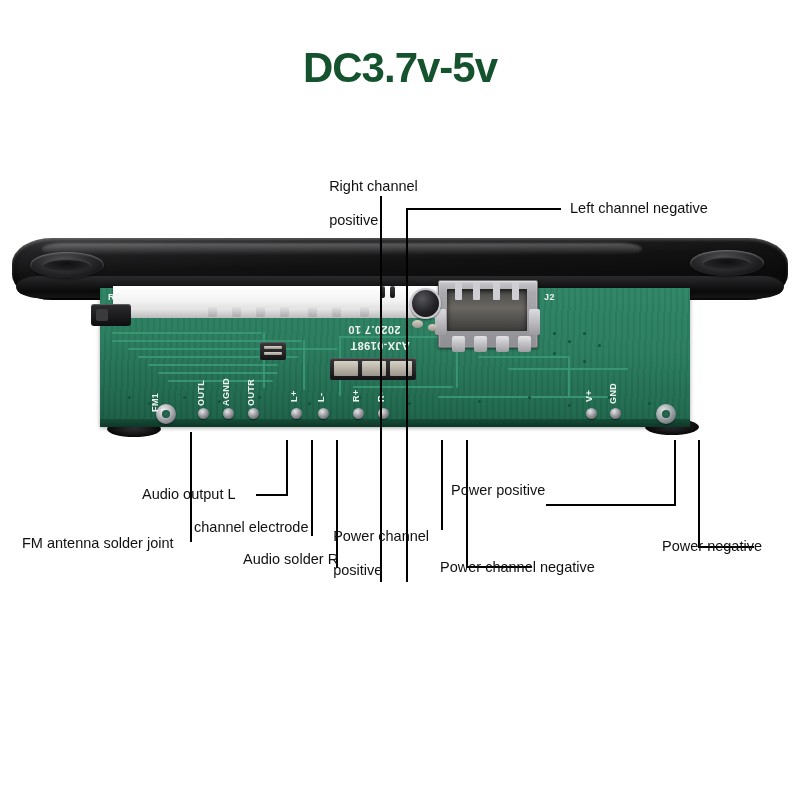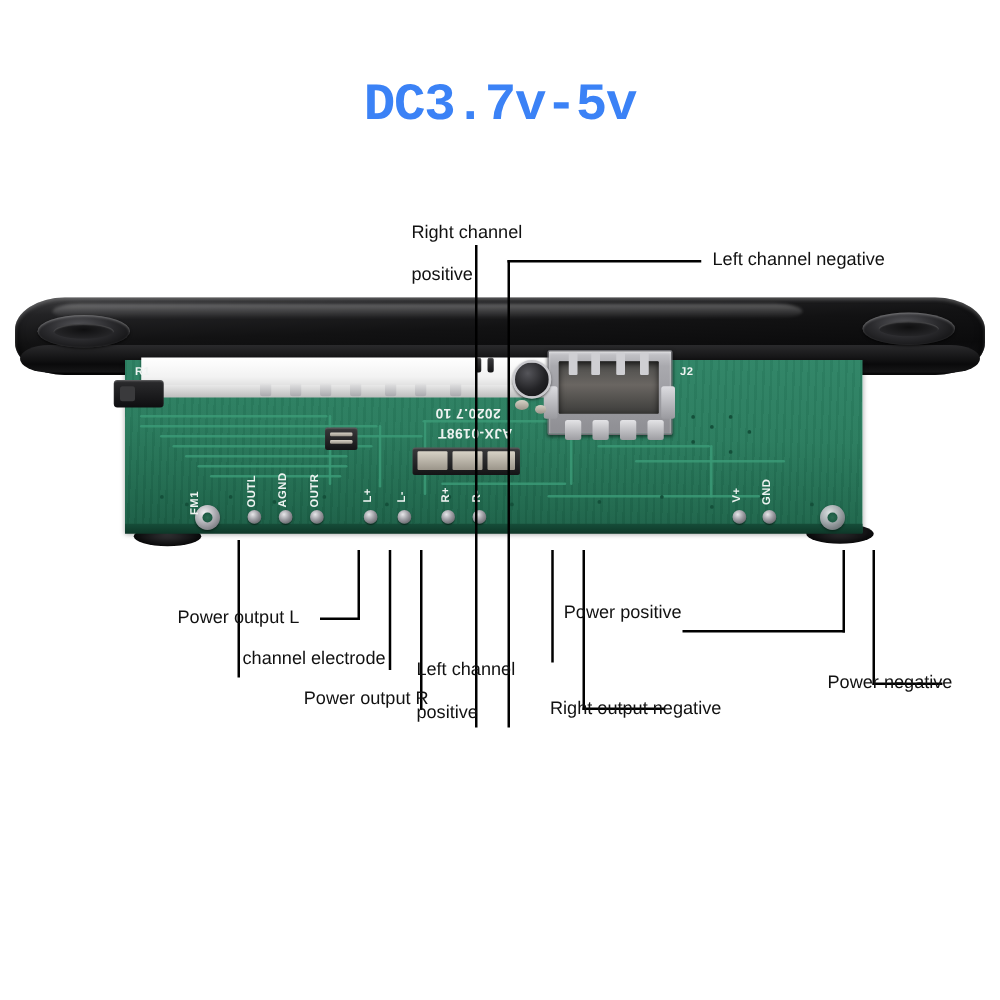--- a/index.html
+++ b/index.html
@@ -2,23 +2,23 @@
 <html><head>
 <meta charset="utf-8">
 <style>
   html,body{margin:0;padding:0;background:#ffffff;}
   body{width:800px;height:800px;position:relative;overflow:hidden;
        font-family:"Liberation Sans","DejaVu Sans",sans-serif;}
 
   #stage{position:absolute;left:0;top:0;width:800px;height:800px;background:#fff;}
 
   
-  .title{position:absolute;left:0;top:60px;width:800px;text-align:center;
-         font-size:42px;font-weight:700;color:#3b82f6;letter-spacing:-1px;
-         font-family:Liberation Mono, monospace;}
+  .title{position:absolute;left:0;top:44px;width:800px;text-align:center;
+         font-size:42px;font-weight:700;color:#14532d;letter-spacing:-1px;
+         font-family:Liberation Sans, sans-serif;}
 
   
   .lbl{position:absolute;font-size:14.5px;color:#111;line-height:17px;white-space:pre;}
 
   
   .ln{position:absolute;background:#000;}
   .lnv{width:2px;}
   .lnh{height:2px;}
 
   
@@ -287,31 +287,32 @@
   <div class="ln lnv" style="left:698px;top:440px;height:108px;"></div>
   <div class="ln lnh" style="left:698px;top:546px;width:56px;"></div>
 
   <div class="lbl" style="left:313px;top:161px;">
     <span>Right channel</span><br>
     <span>positive</span>
   </div>
 
   <div class="lbl" style="left:570px;top:200px;">Left channel negative</div>
 
-  <div class="lbl" style="left:142px;top:486px;">Power output L</div>
+  <div class="lbl" style="left:142px;top:486px;">Audio output L</div>
 
   <div class="lbl" style="left:194px;top:519px;">channel electrode</div>
 
+  <div class="lbl" style="left:22px;top:535px;">FM antenna solder joint</div>
 
   <div class="lbl" style="left:317px;top:511px;">
-    <span>Left channel</span><br>
+    <span>Power channel</span><br>
     <span>positive</span>
   </div>
 
-  <div class="lbl" style="left:243px;top:551px;">Power output R</div>
-
-  <div class="lbl" style="left:440px;top:559px;">Right output negative</div>
+  <div class="lbl" style="left:243px;top:551px;">Audio solder R</div>
+
+  <div class="lbl" style="left:440px;top:559px;">Power channel negative</div>
 
   <div class="lbl" style="left:451px;top:482px;">Power positive</div>
 
   <div class="lbl" style="left:662px;top:538px;">Power negative</div>
 
 </div>
 
 </body></html>

